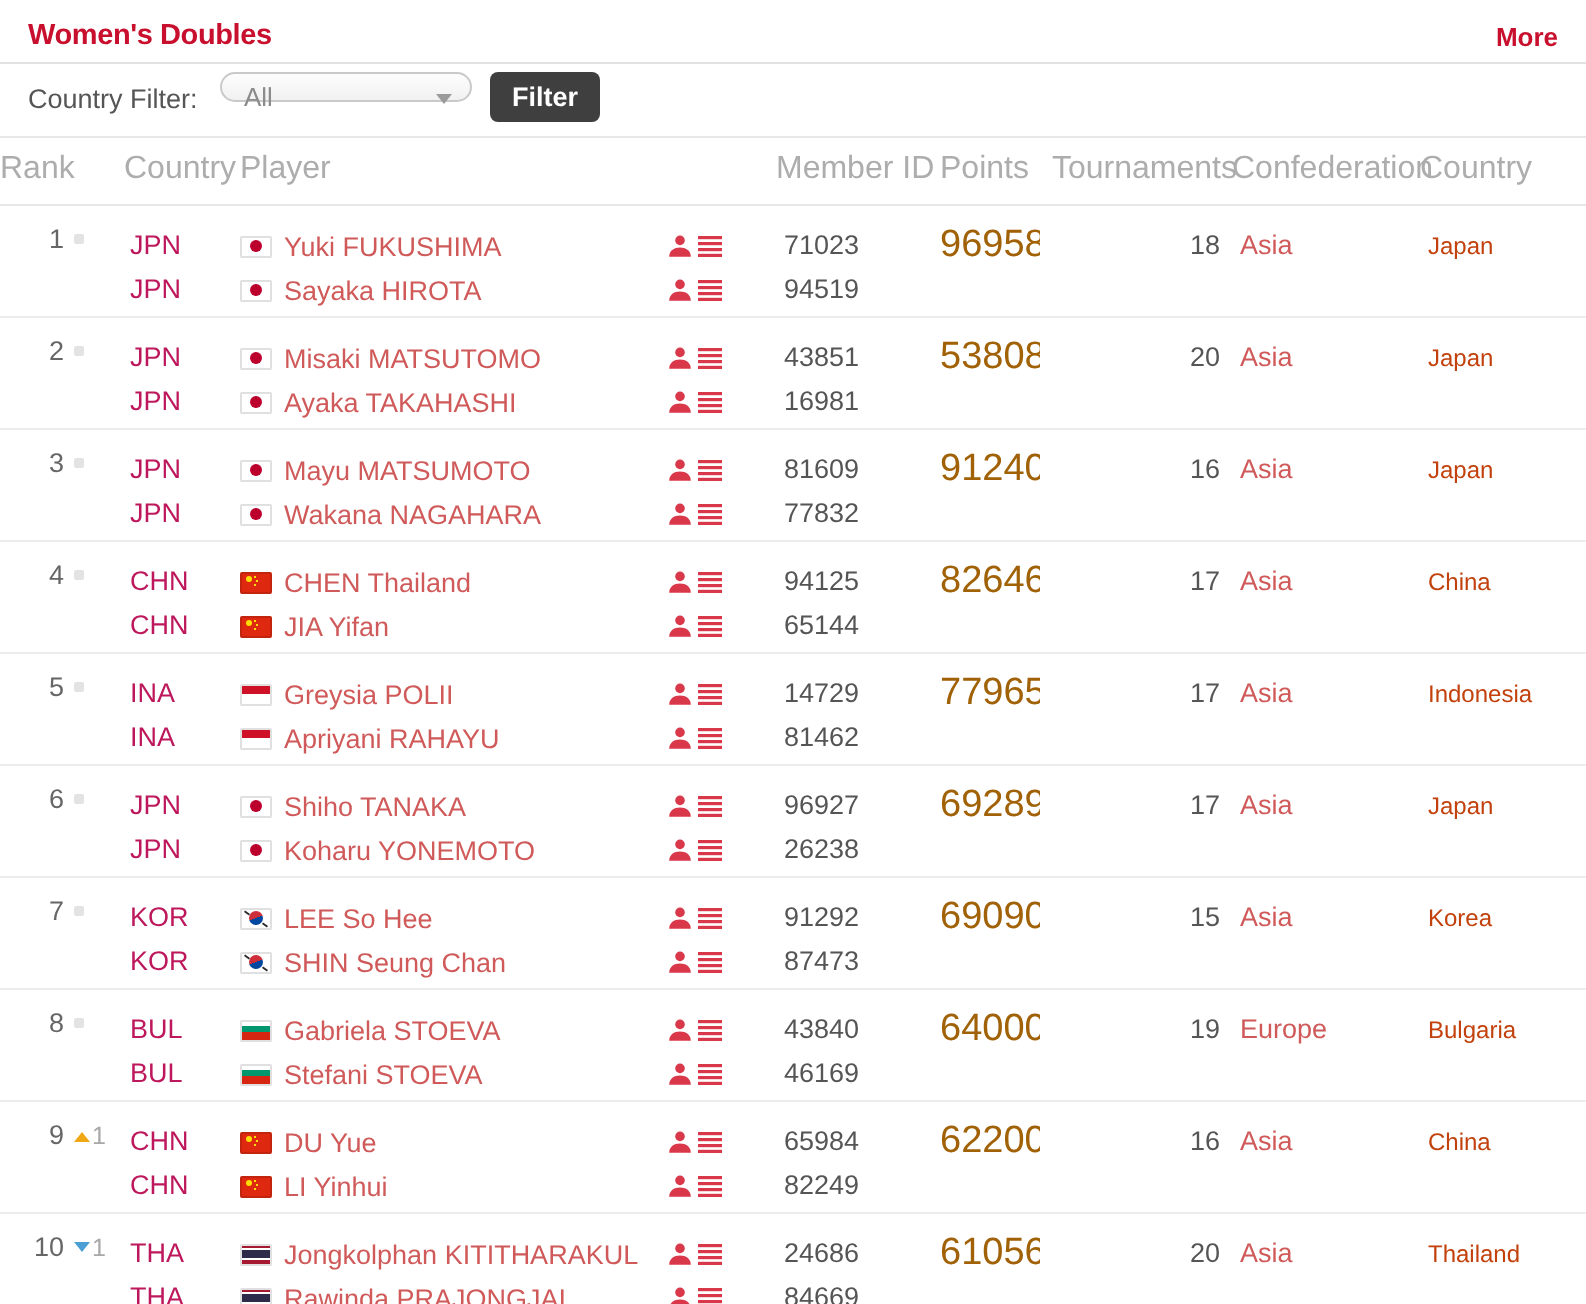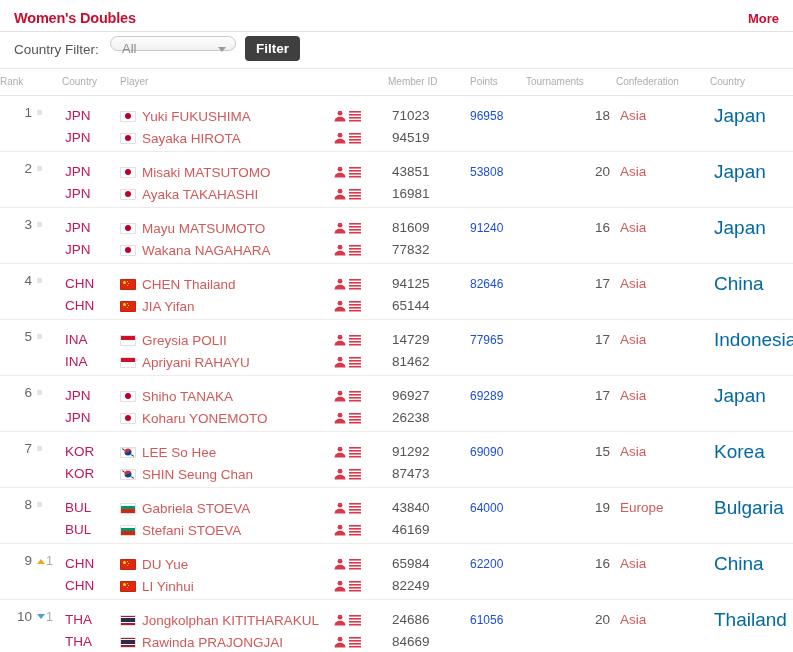--- a/index.html
+++ b/index.html
@@ -106,21 +106,21 @@
   }
 
   
   table.rank-table {
     width: 793px;
     border-collapse: collapse;
     table-layout: fixed;
   }
   table.rank-table th {
     font-weight: normal;
-    font-size: 10px;
+    font-size: 16px;
     color: #adadad;
     padding: 7px 0 8px 0;
     border-bottom: 1px solid #e8e8e8;
     text-align: left;
     vertical-align: bottom;
   }
   .col-rank   { width: 62px;  }
   .col-cntry  { width: 58px;  }
   .col-player { width: 210px; }
   .col-icons  { width: 58px;  }
@@ -240,39 +240,39 @@
   }
   .icon-btn { cursor: pointer; display: block; line-height: 0; }
 
   .num-cell {
     font-size: 13.5px;
     color: #555555;
     padding-left: 4px !important;
   }
   .points-cell {
     padding-right: 6px !important;
-    font-size: 12px;
-    color: #1d4ed8;
+    font-size: 19px;
+    color: #a16207;
   }
   .tourn-cell {
     text-align: right;
     padding-right: 6px !important;
     font-size: 13.5px;
     color: #555555;
   }
   .conf-cell {
     padding-left: 4px !important;
     font-size: 13.5px;
     color: #d05a5a;
     cursor: pointer;
   }
   .country-cell {
     padding-left: 4px !important;
-    font-size: 19px;
-    color: #0369a1;
+    font-size: 12px;
+    color: #c2410c;
     cursor: pointer;
   }
 </style>
 </head>
 <body>
 
 <div class="titlebar">
   <div class="page-title">Women's Doubles</div>
   <a class="more-link">More</a>
 </div>

